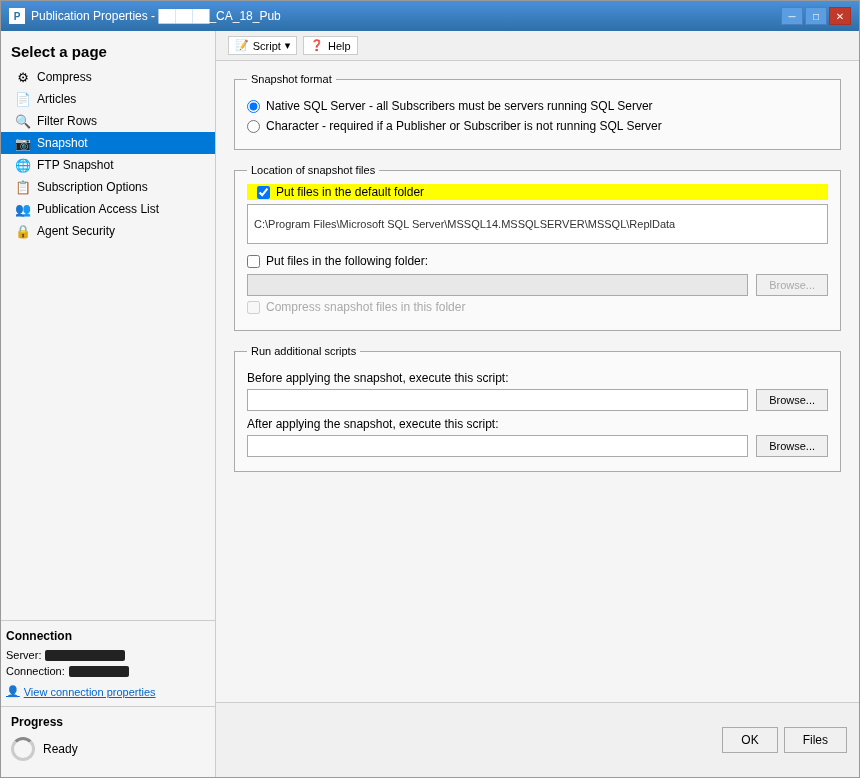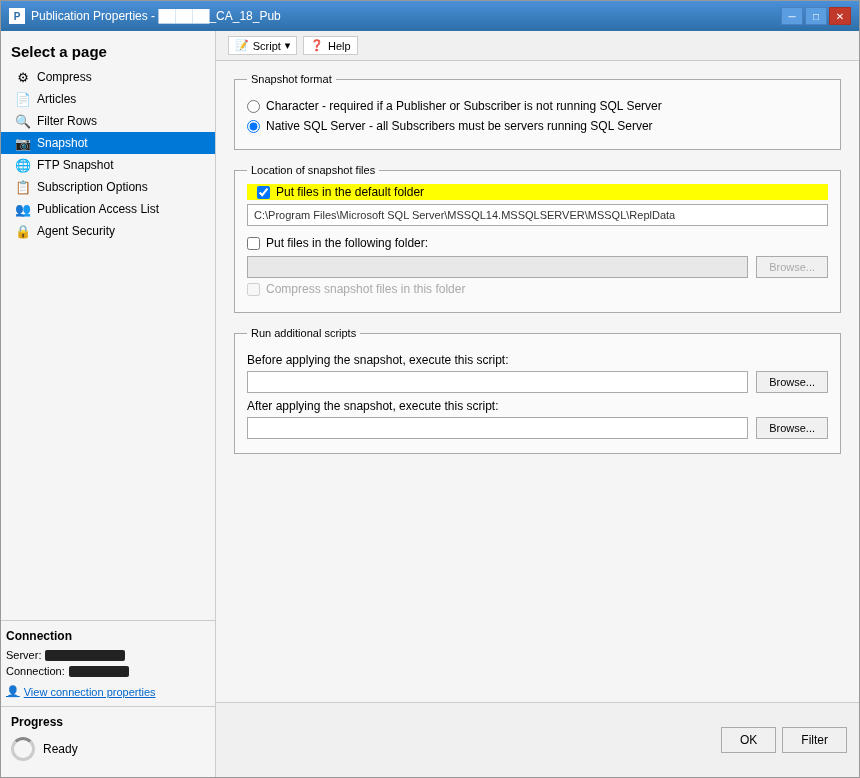--- a/index.html
+++ b/index.html
@@ -250,21 +250,21 @@
       gap: 6px;
     }
 
     .path-field {
       background: #fff;
       border: 1px solid #aaa;
       padding: 2px 6px;
       font-size: 11px;
       color: #333;
       width: 100%;
-      height: 22px;
+      height: 40px;
       margin: 4px 0;
     }
 
     .inline-row {
       display: flex;
       align-items: center;
       gap: 8px;
       margin: 4px 0;
     }
 
@@ -419,26 +419,26 @@
           <span>❓</span>
           <span>Help</span>
         </button>
       </div>
 
       <div class="panel-content">
 
         <fieldset>
           <legend>Snapshot format</legend>
           <div class="radio-row">
+            <input type="radio" name="snapshot_format" id="native_sql" checked="" style="">
+            <label for="native_sql">Native SQL Server - all Subscribers must be servers running SQL Server</label>
+          </div>
+          <div class="radio-row">
             <input type="radio" name="snapshot_format" id="character" style="">
             <label for="character">Character - required if a Publisher or Subscriber is not running SQL Server</label>
-          </div>
-          <div class="radio-row">
-            <input type="radio" name="snapshot_format" id="native_sql" checked="" style="">
-            <label for="native_sql">Native SQL Server - all Subscribers must be servers running SQL Server</label>
           </div>
         </fieldset>
 
         <fieldset>
           <legend>Location of snapshot files</legend>
 
           <div class="highlighted-check">
             <input type="checkbox" id="default_folder" checked="" style="">
             <label for="default_folder">Put files in the default folder</label>
           </div>
@@ -474,18 +474,18 @@
           <div class="inline-row">
             <input type="text" value="" style="">
             <button class="browse-btn">Browse...</button>
           </div>
         </fieldset>
 
       </div>
 
       <div class="dialog-footer">
         <button class="dialog-btn">OK</button>
-        <button class="dialog-btn">Filter</button>
+        <button class="dialog-btn">Files</button>
       </div>
 
     </div>
   </div>
 </div>
 
 </body></html>

